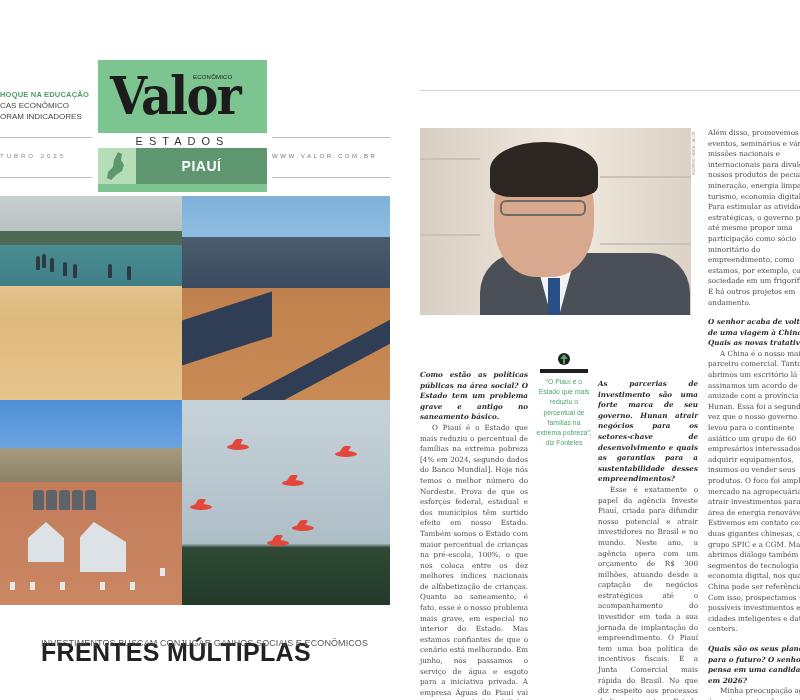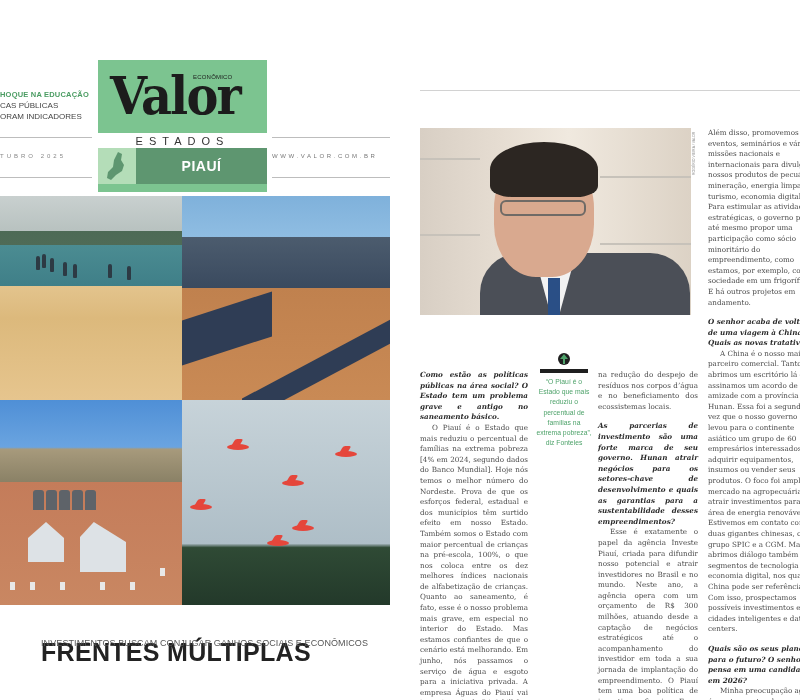--- a/index.html
+++ b/index.html
@@ -82,21 +82,21 @@
   .pull-quote-bar { position: absolute; left: 540px; top: 369px; width: 48px; height: 4px; background: #1f1f1f; }
   .pull-quote { position: absolute; left: 536px; top: 377px; width: 56px; text-align: center; font-family: "Liberation Sans", sans-serif; font-size: 6.8px; line-height: 10.2px; color: #4fa36b; }
 </style>
 </head>
 <body>
 
 <div class="left-page">
 
   <div class="teaser teaser-left">
     <div class="kicker">HOQUE NA EDUCAÇÃO</div>
-    <div>CAS PÚBLICAS</div>
+    <div>CAS ECONÔMICO</div>
     <div>ORAM INDICADORES</div>
   </div>
   <div class="rule" style="left:0; top:137px; width:92px;"></div>
   <div class="date-line">TUBRO  2025</div>
   <div class="rule" style="left:0; top:177px; width:92px;"></div>
 
   <div class="masthead-green"></div>
   <div class="valor-logo">Valor</div>
   <div class="economico">ECONÔMICO</div>
   <div class="estados">ESTADOS</div>
@@ -178,21 +178,20 @@
 
 <div class="pull-quote-icon">
   <svg width="8" height="10" viewBox="0 0 8 10">
       <path d="M4 0 L8 5 L5 5 L5 10 L3 10 L3 5 L0 5 Z" fill="#4fa36b"></path>
     </svg>
 </div>
 <div class="pull-quote-bar"></div>
 <div class="pull-quote">“O Piauí é o Estado que mais reduziu o percentual de famílias na extrema pobreza”, diz Fonteles</div>
 
 <div class="col col-2">
-  <p>na redução do despejo de resíduos nos corpos d’água e no beneficiamento dos ecossistemas locais.</p>
   <div class="gap"></div>
   <p class="q">As parcerias de investimento são uma forte marca de seu governo. Hunan atrair negócios para os setores-chave de desenvolvimento e quais as garantias para a sustentabilidade desses empreendimentos?</p>
   <p class="ans">Esse é exatamente o papel da agência Investe Piauí, criada para difundir nosso potencial e atrair investidores no Brasil e no mundo. Neste ano, a agência opera com um orçamento de R$ 300 milhões, atuando desde a captação de negócios estratégicos até o acompanhamento do investidor em toda a sua jornada de implantação do empreendimento. O Piauí tem uma boa política de incentivos fiscais. E a Junta Comercial mais rápida do Brasil. No que diz respeito aos processos de licenciamento, o Estado apoia os empreendedores a superar os entraves da burocracia.</p>
 </div>
 
 <div class="col col-3">
   <p>Além disso, promovemos eventos, seminários e várias missões nacionais e internacionais para divulgar nossos produtos de pecuária, mineração, energia limpa, turismo, economia digital. Para estimular as atividades estratégicas, o governo pode até mesmo propor uma participação como sócio minoritário do empreendimento, como estamos, por exemplo, com sociedade em um frigorífico. E há outros projetos em andamento.</p>
   <div class="gap"></div>
   <p class="q">O senhor acaba de voltar de uma viagem à China. Quais as novas tratativas?</p>
   <p class="ans">A China é o nosso maior parceiro comercial. Tanto que abrimos um escritório lá e assinamos um acordo de amizade com a província de Hunan. Essa foi a segunda vez que o nosso governo levou para o continente asiático um grupo de 60 empresários interessados em adquirir equipamentos, insumos ou vender seus produtos. O foco foi ampliar mercado na agropecuária e atrair investimentos para a área de energia renovável. Estivemos em contato com duas gigantes chinesas, o grupo SPIC e a CGM. Mas abrimos diálogo também nos segmentos de tecnologia e economia digital, nos quais a China pode ser referência. Com isso, prospectamos possíveis investimentos em cidades inteligentes e data centers.</p>

